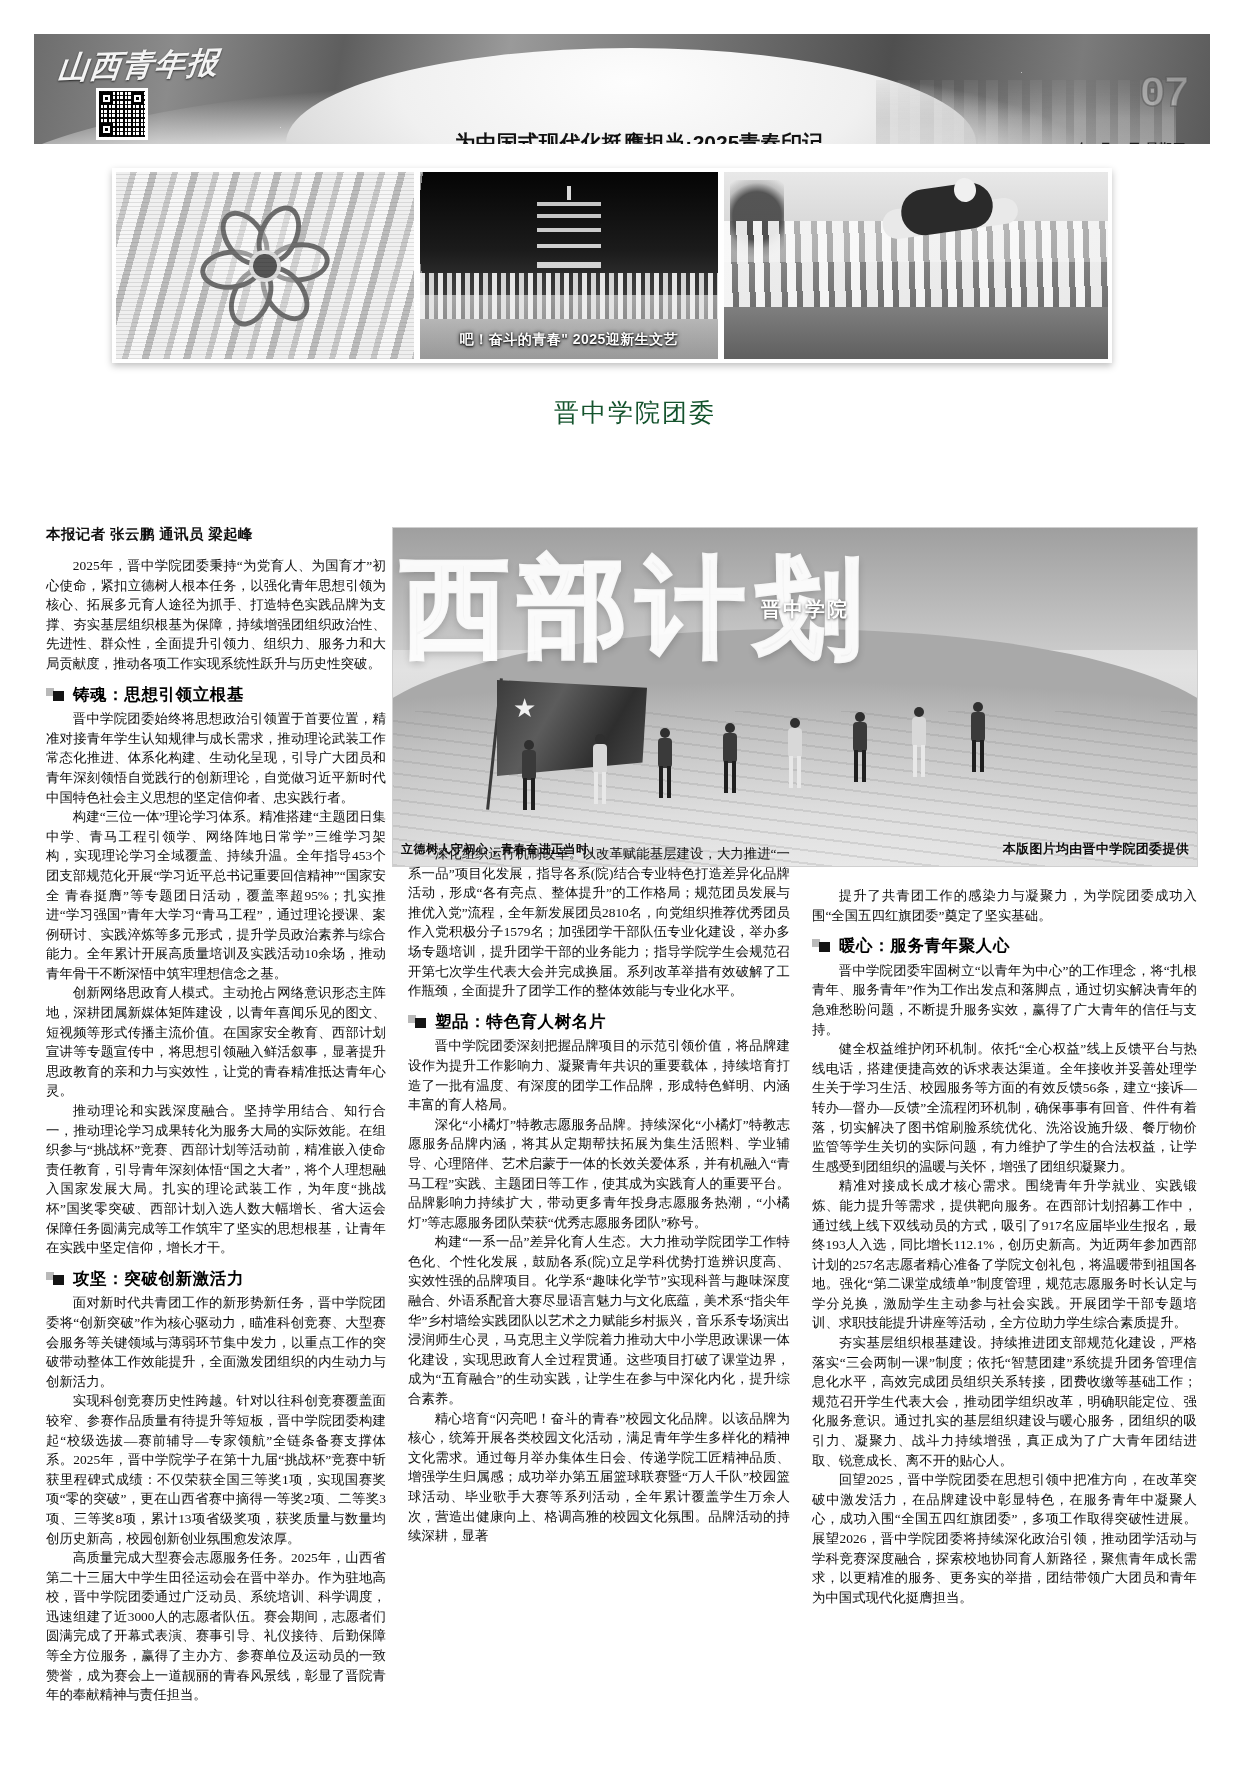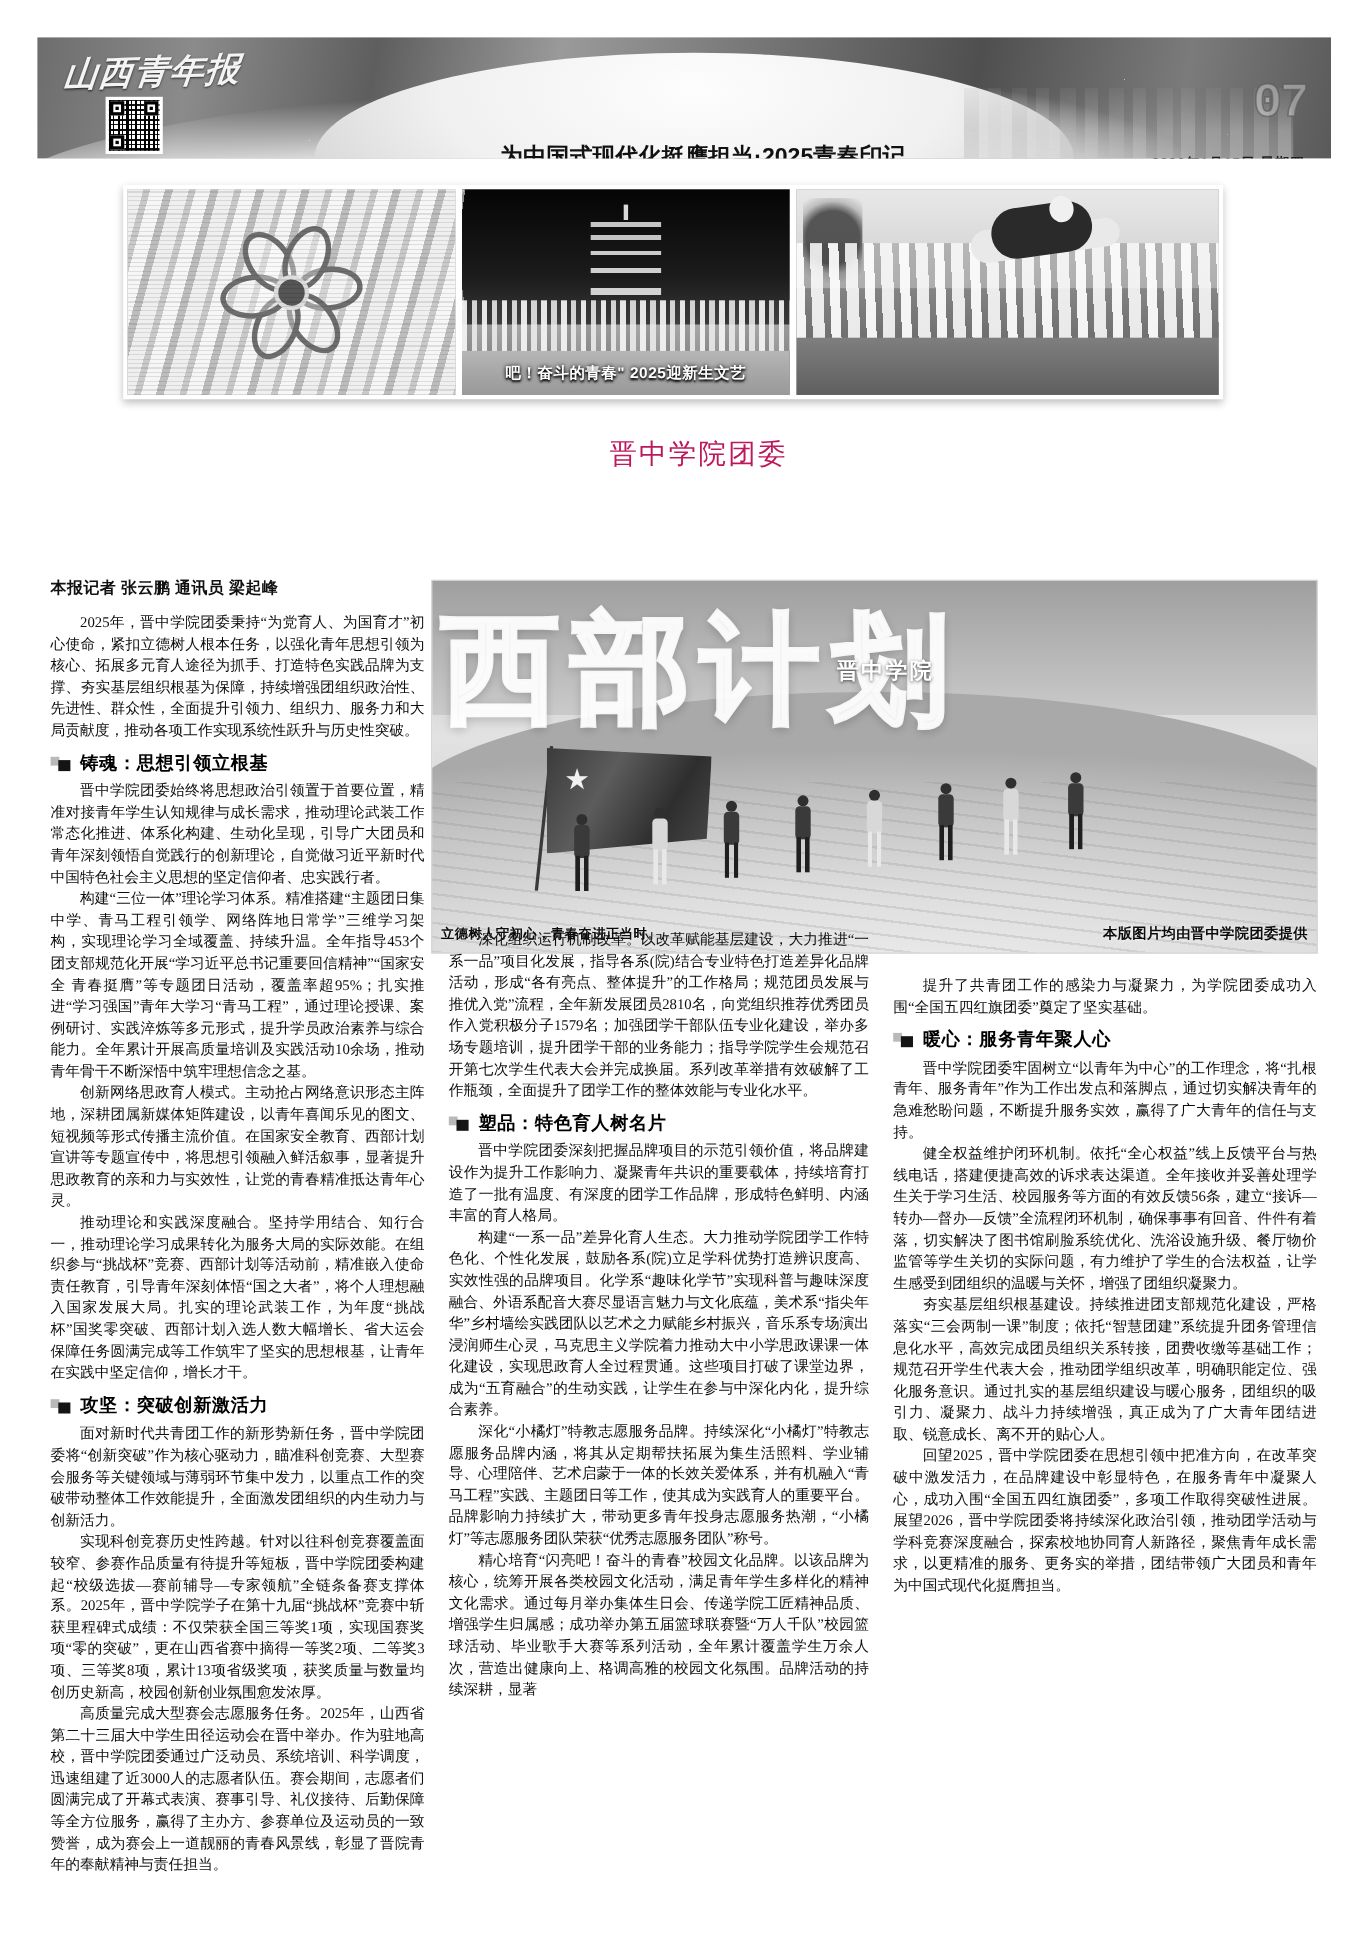--- a/index.html
+++ b/index.html
@@ -242,21 +242,21 @@
     background: repeating-linear-gradient(88deg,
       rgba(250,250,250,.95) 0 9px, rgba(70,70,70,.28) 9px 15px,
       rgba(245,245,245,.9) 15px 26px, rgba(60,60,60,.22) 26px 32px);
   }
 
   
   .kicker {
     position: absolute; left: 0; top: 396px; width: 1242px;
     text-align: center;
     font-family: "Liberation Serif", serif;
-    font-size: 25px; color: #be185d; letter-spacing: 2px; padding-left: 28px;
+    font-size: 25px; color: #14532d; letter-spacing: 2px; padding-left: 28px;
   }
   .headline {
     position: absolute; left: 0; top: 428px; width: 1242px;
     text-align: center;
     font-family: "Liberation Serif", serif;
     font-weight: 700;
     font-size: 72px; color: #000;
     letter-spacing: 5px;
     line-height: 1.12;
     white-space: nowrap;
@@ -532,32 +532,33 @@
   <div class="col" id="col2">
       <p>深化组织运行机制改革。以改革赋能基层建设，大力推进“一系一品”项目化发展，指导各系(院)结合专业特色打造差异化品牌活动，形成“各有亮点、整体提升”的工作格局；规范团员发展与推优入党”流程，全年新发展团员2810名，向党组织推荐优秀团员作入党积极分子1579名；加强团学干部队伍专业化建设，举办多场专题培训，提升团学干部的业务能力；指导学院学生会规范召开第七次学生代表大会并完成换届。系列改革举措有效破解了工作瓶颈，全面提升了团学工作的整体效能与专业化水平。</p>
       <div class="sec">
         <span class="bullet">
           <i class="a"></i>
           <i class="b"></i>
         </span>
         <span>塑品：特色育人树名片</span>
       </div>
       <p>晋中学院团委深刻把握品牌项目的示范引领价值，将品牌建设作为提升工作影响力、凝聚青年共识的重要载体，持续培育打造了一批有温度、有深度的团学工作品牌，形成特色鲜明、内涵丰富的育人格局。</p>
+      <p>深化“小橘灯”特教志愿服务品牌。持续深化“小橘灯”特教志愿服务品牌内涵，将其从定期帮扶拓展为集生活照料、学业辅导、心理陪伴、艺术启蒙于一体的长效关爱体系，并有机融入“青马工程”实践、主题团日等工作，使其成为实践育人的重要平台。品牌影响力持续扩大，带动更多青年投身志愿服务热潮，“小橘灯”等志愿服务团队荣获“优秀志愿服务团队”称号。</p>
       <p>构建“一系一品”差异化育人生态。大力推动学院团学工作特色化、个性化发展，鼓励各系(院)立足学科优势打造辨识度高、实效性强的品牌项目。化学系“趣味化学节”实现科普与趣味深度融合、外语系配音大赛尽显语言魅力与文化底蕴，美术系“指尖年华”乡村墙绘实践团队以艺术之力赋能乡村振兴，音乐系专场演出浸润师生心灵，马克思主义学院着力推动大中小学思政课课一体化建设，实现思政育人全过程贯通。这些项目打破了课堂边界，成为“五育融合”的生动实践，让学生在参与中深化内化，提升综合素养。</p>
-      <p>深化“小橘灯”特教志愿服务品牌。持续深化“小橘灯”特教志愿服务品牌内涵，将其从定期帮扶拓展为集生活照料、学业辅导、心理陪伴、艺术启蒙于一体的长效关爱体系，并有机融入“青马工程”实践、主题团日等工作，使其成为实践育人的重要平台。品牌影响力持续扩大，带动更多青年投身志愿服务热潮，“小橘灯”等志愿服务团队荣获“优秀志愿服务团队”称号。</p>
       <p>精心培育“闪亮吧！奋斗的青春”校园文化品牌。以该品牌为核心，统筹开展各类校园文化活动，满足青年学生多样化的精神文化需求。通过每月举办集体生日会、传递学院工匠精神品质、增强学生归属感；成功举办第五届篮球联赛暨“万人千队”校园篮球活动、毕业歌手大赛等系列活动，全年累计覆盖学生万余人次，营造出健康向上、格调高雅的校园文化氛围。品牌活动的持续深耕，显著</p>
     </div>
   <div class="col" id="col3">
       <p>提升了共青团工作的感染力与凝聚力，为学院团委成功入围“全国五四红旗团委”奠定了坚实基础。</p>
       <div class="sec">
         <span class="bullet">
           <i class="a"></i>
           <i class="b"></i>
         </span>
         <span>暖心：服务青年聚人心</span>
       </div>
       <p>晋中学院团委牢固树立“以青年为中心”的工作理念，将“扎根青年、服务青年”作为工作出发点和落脚点，通过切实解决青年的急难愁盼问题，不断提升服务实效，赢得了广大青年的信任与支持。</p>
       <p>健全权益维护闭环机制。依托“全心权益”线上反馈平台与热线电话，搭建便捷高效的诉求表达渠道。全年接收并妥善处理学生关于学习生活、校园服务等方面的有效反馈56条，建立“接诉—转办—督办—反馈”全流程闭环机制，确保事事有回音、件件有着落，切实解决了图书馆刷脸系统优化、洗浴设施升级、餐厅物价监管等学生关切的实际问题，有力维护了学生的合法权益，让学生感受到团组织的温暖与关怀，增强了团组织凝聚力。</p>
+      <p>精准对接成长成才核心需求。围绕青年升学就业、实践锻炼、能力提升等需求，提供靶向服务。在西部计划招募工作中，通过线上线下双线动员的方式，吸引了917名应届毕业生报名，最终193人入选，同比增长112.1%，创历史新高。为近两年参加西部计划的257名志愿者精心准备了学院文创礼包，将温暖带到祖国各地。强化“第二课堂成绩单”制度管理，规范志愿服务时长认定与学分兑换，激励学生主动参与社会实践。开展团学干部专题培训、求职技能提升讲座等活动，全方位助力学生综合素质提升。</p>
       <p>夯实基层组织根基建设。持续推进团支部规范化建设，严格落实“三会两制一课”制度；依托“智慧团建”系统提升团务管理信息化水平，高效完成团员组织关系转接，团费收缴等基础工作；规范召开学生代表大会，推动团学组织改革，明确职能定位、强化服务意识。通过扎实的基层组织建设与暖心服务，团组织的吸引力、凝聚力、战斗力持续增强，真正成为了广大青年团结进取、锐意成长、离不开的贴心人。</p>
       <p>回望2025，晋中学院团委在思想引领中把准方向，在改革突破中激发活力，在品牌建设中彰显特色，在服务青年中凝聚人心，成功入围“全国五四红旗团委”，多项工作取得突破性进展。展望2026，晋中学院团委将持续深化政治引领，推动团学活动与学科竞赛深度融合，探索校地协同育人新路径，聚焦青年成长需求，以更精准的服务、更务实的举措，团结带领广大团员和青年为中国式现代化挺膺担当。</p>
     </div>
 
 </div>
 
 </body></html>

